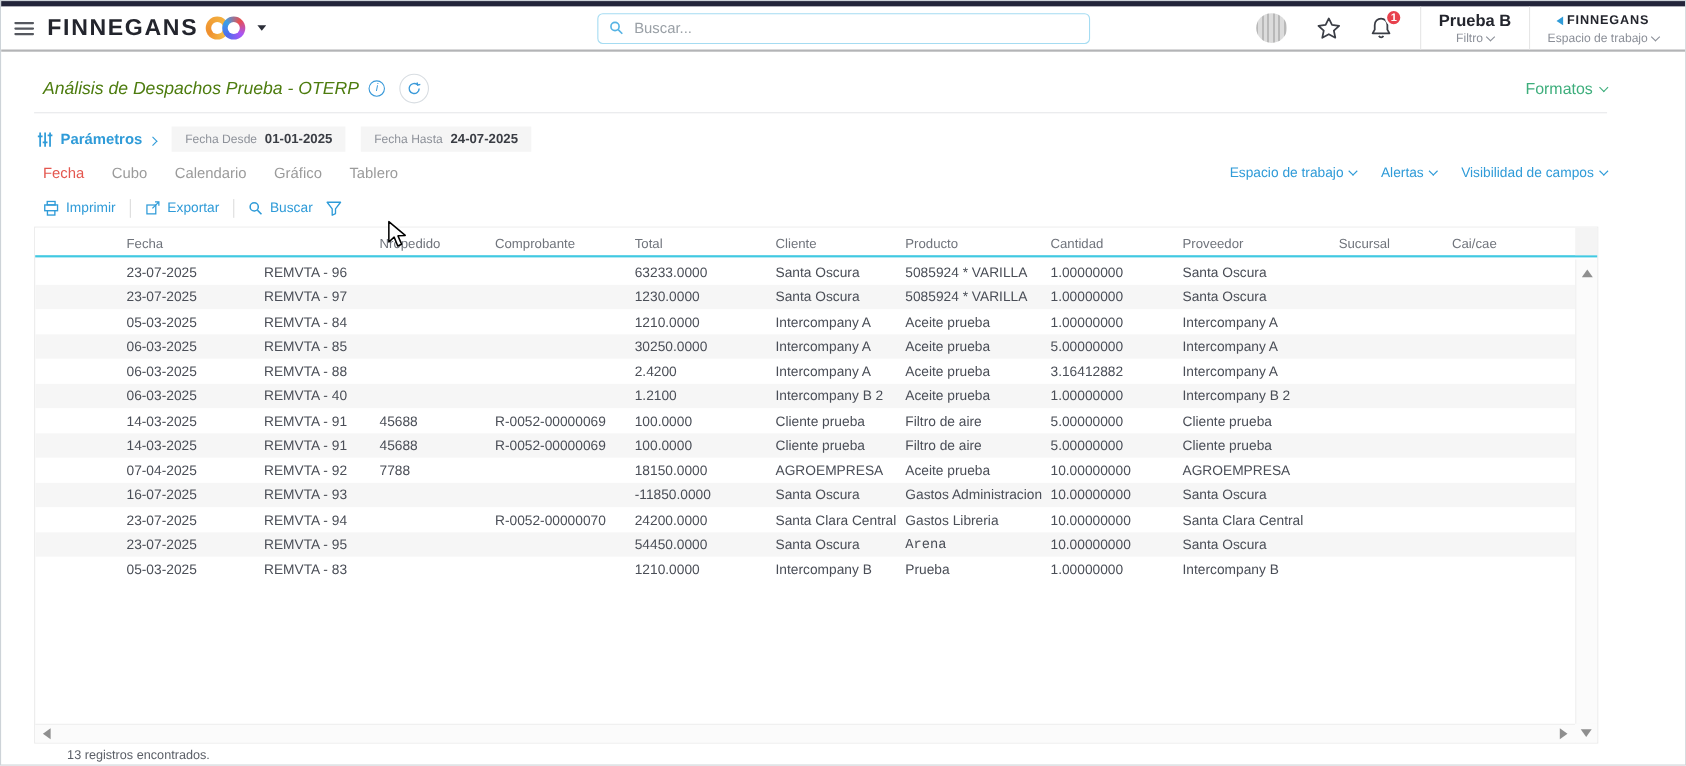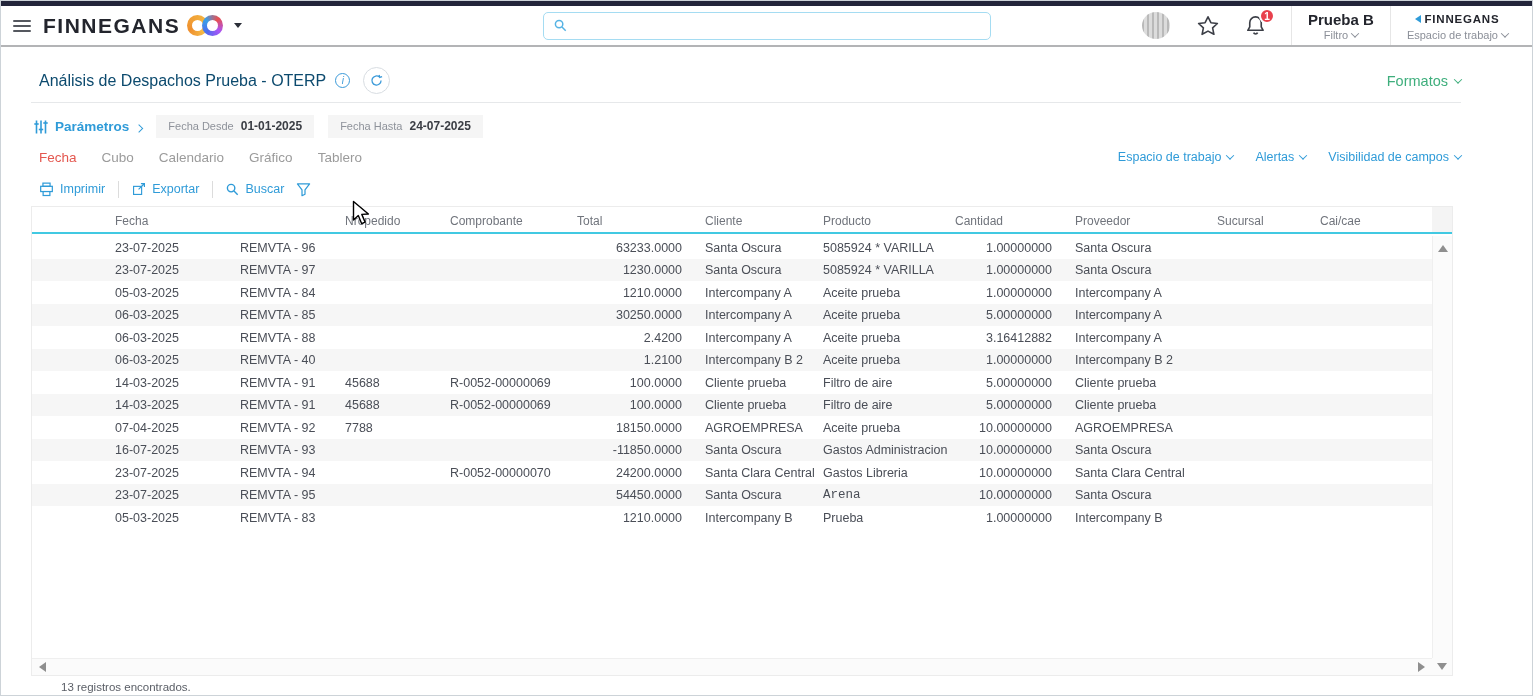--- a/index.html
+++ b/index.html
@@ -44,21 +44,21 @@
   .ws-name { font-size:11.5px; font-weight:bold; letter-spacing:0.8px; color:#23252d; line-height:17px;
     display:flex; align-items:center; justify-content:center; gap:3px; }
   .back-tri { width:0; height:0; border-top:4px solid transparent; border-bottom:4px solid transparent;
     border-right:6px solid #2f9bd8; }
   .chev { display:inline-block; width:6px; height:6px; border-right:1.5px solid currentColor;
     border-bottom:1.5px solid currentColor; transform:rotate(45deg) translate(-1px,-1px); }
   .chev-right { transform:rotate(-45deg) translate(-1px,1px); }
   
   .content { padding:0 71px 0 30px; }
   .title-row { display:flex; align-items:center; margin:20px 0 0 8px; height:27px; }
-  .page-title { font-size:16px; color:#0c4a6e; }
+  .page-title { font-size:16px; color:#4d7c0f;font-style:italic; }
   .info-icon { width:15px; height:15px; border:1px solid #3b9ad9; border-radius:50%; color:#3b9ad9;
     font-size:10px; font-style:italic; display:flex; align-items:center; justify-content:center;
     margin-left:9px; cursor:pointer; }
   .refresh-btn { width:27px; height:27px; border:1px solid #d8dde2; border-radius:50%; background:#fff;
     margin-left:13px; display:flex; align-items:center; justify-content:center; cursor:pointer; }
   .formats { margin-left:auto; color:#3eae7c; font-size:14.5px; display:flex; align-items:center; gap:7px; cursor:pointer; }
   .divider { border-bottom:1px solid #e6e8ea; margin:8px 0 0 0; }
   .params-row { display:flex; align-items:center; margin:12px 0 0 3px; }
   .params-label { color:#2f9bd8; font-size:13.5px; font-weight:bold; display:flex; align-items:center; gap:7px; cursor:pointer; }
   .chip { background:#f5f5f5; padding:4px 12px 5px; font-size:11px; color:#8e929a; display:flex; gap:7px;
@@ -76,21 +76,21 @@
   
   .grid { position:relative; width:1422px; height:470px; border:1px solid #ececec; background:#fff; }
   .grid-header { display:flex; height:27px; border-bottom:2px solid #41c9e2; background:#fff; }
   .gh-cell { font-size:12px; color:#70747c; padding:7px 4px 0 8px; white-space:nowrap; overflow:hidden;
     flex:none; cursor:pointer; }
   .gh-spacer { flex:none; width:20px; background:#f4f4f4; }
   .grid-body { position:absolute; top:29px; left:0; right:20px; bottom:17px; overflow:hidden; }
   .g-row { display:flex; height:22.5px; cursor:pointer; }
   .g-row:nth-child(even) { background:#f6f6f6; }
   .g-cell { font-size:12.5px; color:#4a4e57; padding:4.5px 8px 0 8px; white-space:nowrap; overflow:hidden; flex:none; }
-  .g-cell.num { text-align:right; padding-right:15px; }
+  .g-cell.num { text-align:left; padding-right:15px; }
   .vscroll { position:absolute; top:29px; right:0; bottom:17px; width:20px; background:#fbfbfb;
     border-left:1px solid #efefef; display:flex; justify-content:center; }
   .hscroll { position:absolute; left:0; right:20px; bottom:0; height:17px; background:#fbfbfb;
     border-top:1px solid #efefef; display:flex; align-items:center; justify-content:space-between; padding:0 7px; }
   .corner { position:absolute; right:0; bottom:0; width:20px; height:17px; background:#fbfbfb;
     display:flex; align-items:center; justify-content:center; }
   .tri { width:0; height:0; cursor:pointer; }
   .tri-up { border-left:5px solid transparent; border-right:5px solid transparent; border-bottom:7px solid #8f8f8f; margin-top:9px; }
   .tri-down { border-left:5px solid transparent; border-right:5px solid transparent; border-top:7px solid #8f8f8f; }
   .tri-left { border-top:5px solid transparent; border-bottom:5px solid transparent; border-right:7px solid #8f8f8f; }
@@ -116,20 +116,21 @@
         <span class="ring2"></span>
       </span>
     <span class="brand-caret"></span>
   </div>
 
   <div class="search">
     <svg width="13" height="13" viewBox="0 0 14 14">
         <circle cx="5.5" cy="5.5" r="4" fill="none" stroke="#56b3e4" stroke-width="1.6"></circle>
         <line x1="8.6" y1="8.6" x2="12.6" y2="12.6" stroke="#56b3e4" stroke-width="1.6"></line>
       </svg>
+    <input type="text" placeholder="Buscar..." style="">
   </div>
 
   <div class="appbar-right">
     <div class="blob-icon"></div>
     <div class="icon-btn">
       <svg width="24" height="24" viewBox="0 0 24 24">
           <path d="M12 2.8l2.9 5.9 6.5.8-4.8 4.4 1.3 6.4-5.9-3.2-5.9 3.2 1.3-6.4-4.8-4.4 6.5-.8z" fill="none" stroke="#3b3e46" stroke-width="1.6" stroke-linejoin="round"></path>
         </svg>
     </div>
     <div class="icon-btn">

